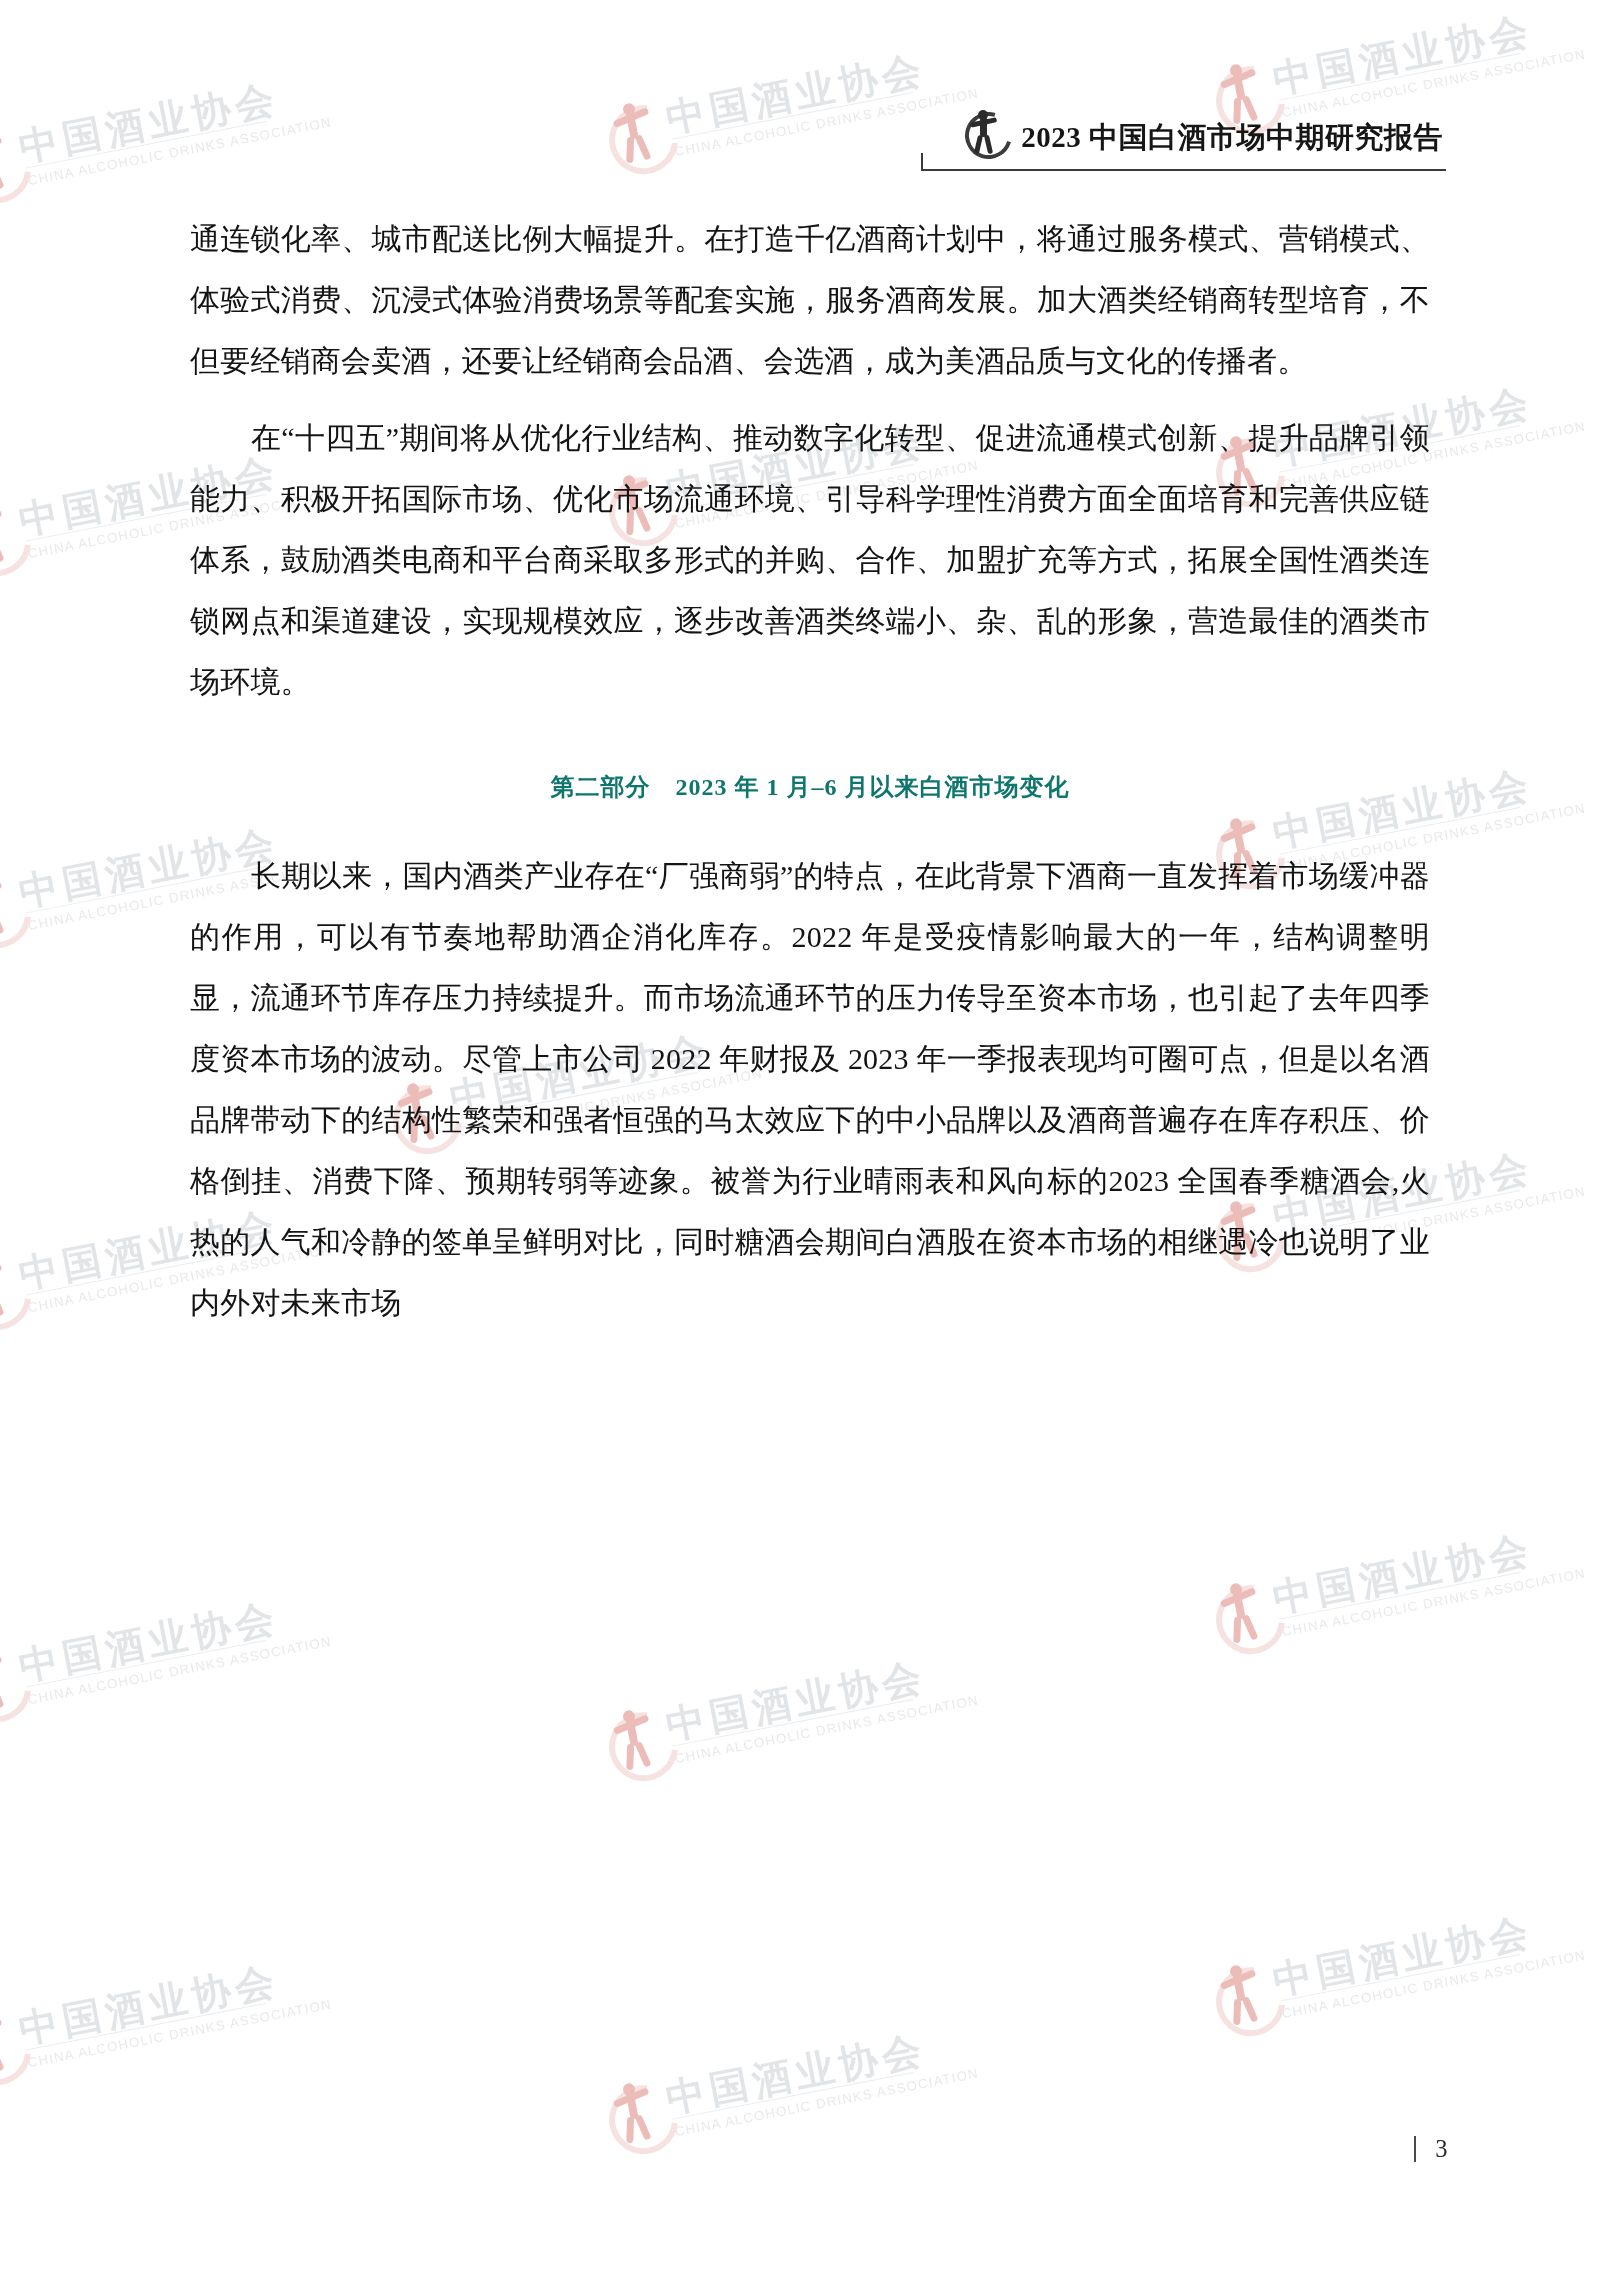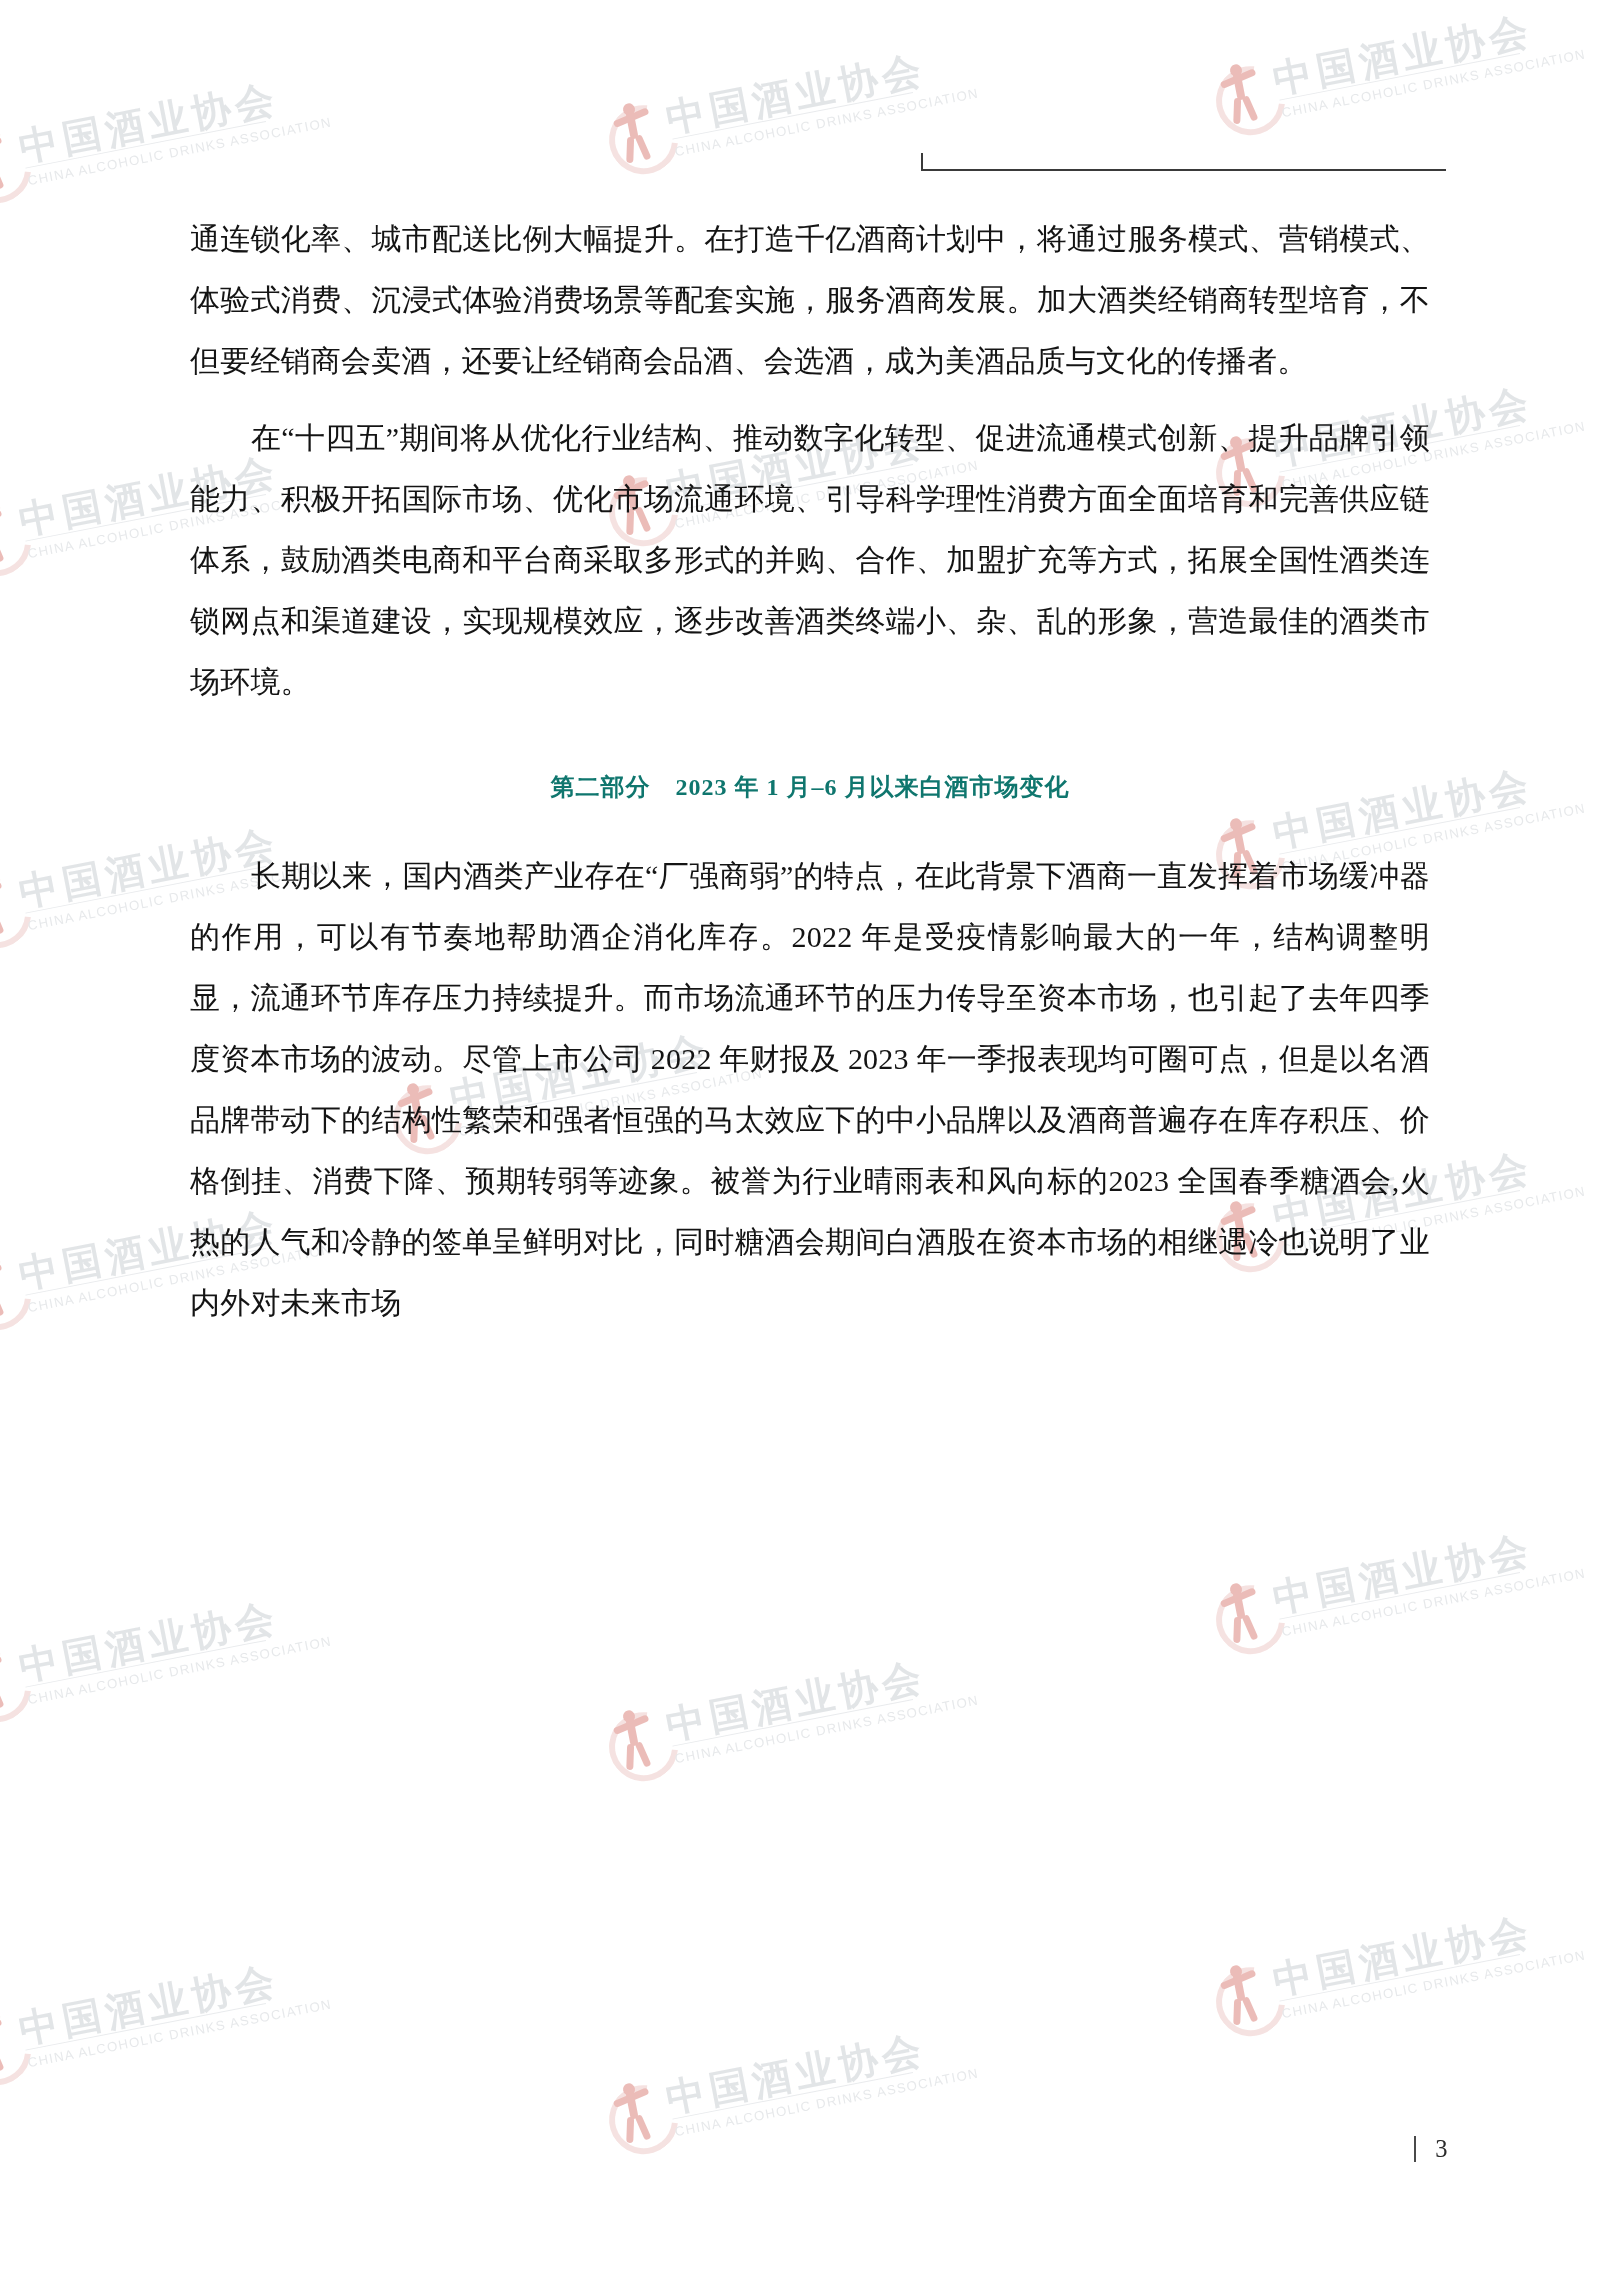--- a/index.html
+++ b/index.html
@@ -502,20 +502,31 @@
     <div class="wm-rule"></div>
     <div class="wm-en">CHINA ALCOHOLIC DRINKS ASSOCIATION</div>
   </div>
 </div>
 
 <div class="page">
 
   <div class="header">
     <div class="header-rule-tick"></div>
     <div class="header-rule"></div>
+    <div class="header-inner">
+      <div class="header-logo">
+        <div class="ring"></div>
+          <div class="fig-head"></div>
+          <div class="fig"></div>
+          <div class="arm"></div>
+          <div class="leg1"></div>
+          <div class="leg2"></div>
+      </div>
+      <div class="header-title">2023 中国白酒市场中期研究报告</div>
+    </div>
   </div>
 
   <div class="content">
     <p class="para">通连锁化率、城市配送比例大幅提升。在打造千亿酒商计划中，将通过服务模式、营销模式、体验式消费、沉浸式体验消费场景等配套实施，服务酒商发展。加大酒类经销商转型培育，不但要经销商会卖酒，还要让经销商会品酒、会选酒，成为美酒品质与文化的传播者。</p>
     <p class="para indent">在“十四五”期间将从优化行业结构、推动数字化转型、促进流通模式创新、提升品牌引领能力、积极开拓国际市场、优化市场流通环境、引导科学理性消费方面全面培育和完善供应链体系，鼓励酒类电商和平台商采取多形式的并购、合作、加盟扩充等方式，拓展全国性酒类连锁网点和渠道建设，实现规模效应，逐步改善酒类终端小、杂、乱的形象，营造最佳的酒类市场环境。</p>
     <h2 class="section-title">第二部分　2023 年 1 月–6 月以来白酒市场变化</h2>
     <p class="para indent">长期以来，国内酒类产业存在“厂强商弱”的特点，在此背景下酒商一直发挥着市场缓冲器的作用，可以有节奏地帮助酒企消化库存。2022 年是受疫情影响最大的一年，结构调整明显，流通环节库存压力持续提升。而市场流通环节的压力传导至资本市场，也引起了去年四季度资本市场的波动。尽管上市公司 2022 年财报及 2023 年一季报表现均可圈可点，但是以名酒品牌带动下的结构性繁荣和强者恒强的马太效应下的中小品牌以及酒商普遍存在库存积压、价格倒挂、消费下降、预期转弱等迹象。被誉为行业晴雨表和风向标的2023 全国春季糖酒会,火热的人气和冷静的签单呈鲜明对比，同时糖酒会期间白酒股在资本市场的相继遇冷也说明了业内外对未来市场</p>
   </div>
 
   <div class="footer">

